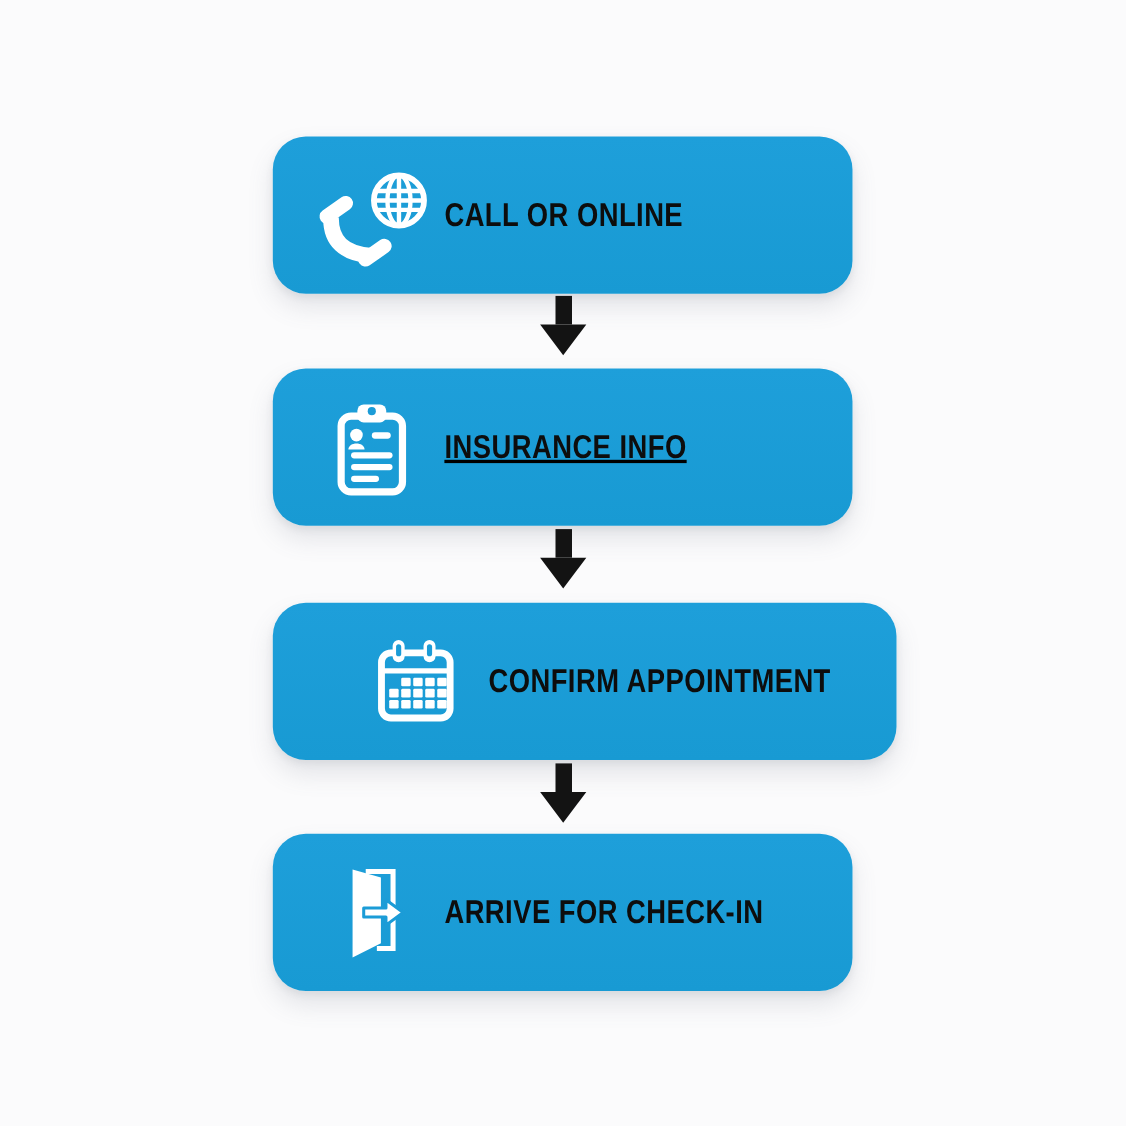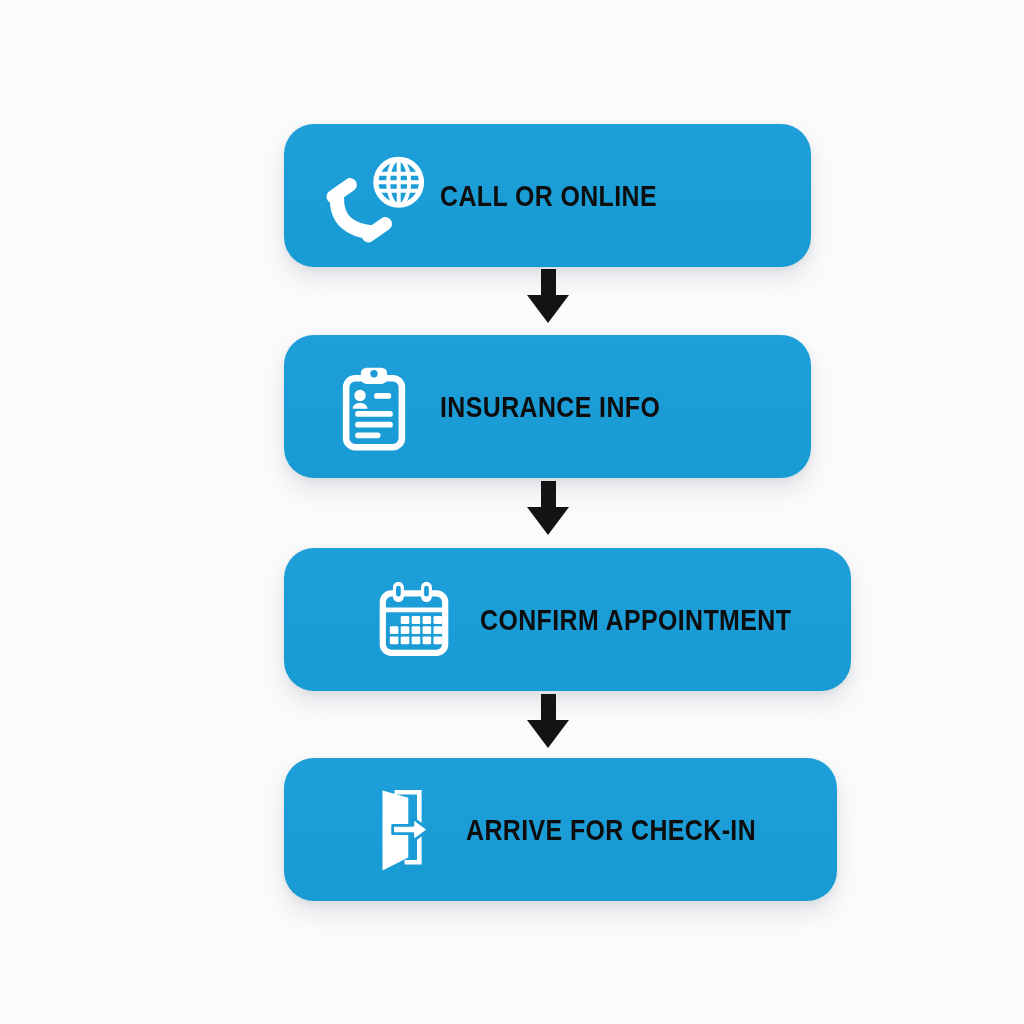--- a/index.html
+++ b/index.html
@@ -3,36 +3,36 @@
 <meta charset="utf-8">
 <style>
   html,body{margin:0;padding:0;}
   body{
     width:1024px;height:1024px;
     background:#fbfbfc;
     font-family:"Liberation Sans",sans-serif;
     position:relative;
     overflow:hidden;
   }
-  .canvas{position:absolute;inset:0;margin-left:36px;}
+  .canvas{position:absolute;inset:0;}
   .step{
     position:absolute;
     left:248px;
     width:527px;
     height:143px;
     border-radius:30px;
     background:linear-gradient(180deg,#1e9fda 0%,#189ad3 100%);
     box-shadow:0 12px 22px rgba(105,115,130,.16), 0 3px 6px rgba(105,115,130,.10);
     display:flex;
     align-items:center;
   }
   .step-1{top:124px;}
-  .step-2{top:335px;}
+  .step-2{top:335px;text-decoration:underline;}
   .step-3{top:548px;padding-left:40px;}
-  .step-4{top:758px;padding-left:26px;}
+  .step-4{top:758px;}
   .step-icon{
     flex:0 0 120px;
     width:120px;
     margin-left:30px;
     display:flex;
     justify-content:center;
     align-items:center;
   }
   .step-label{
     margin-left:6px;

